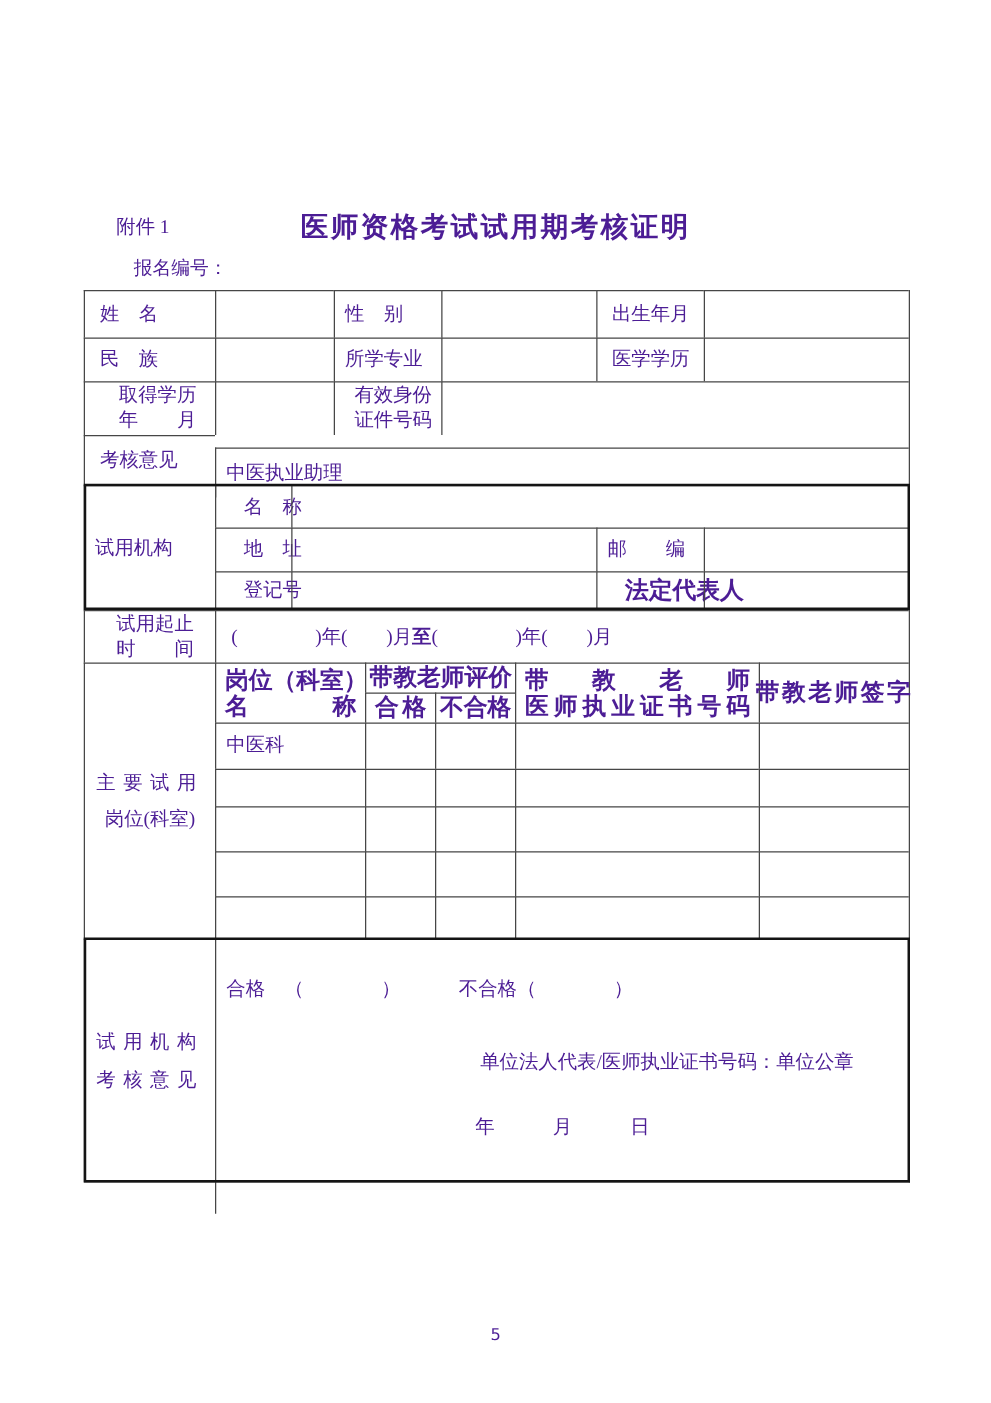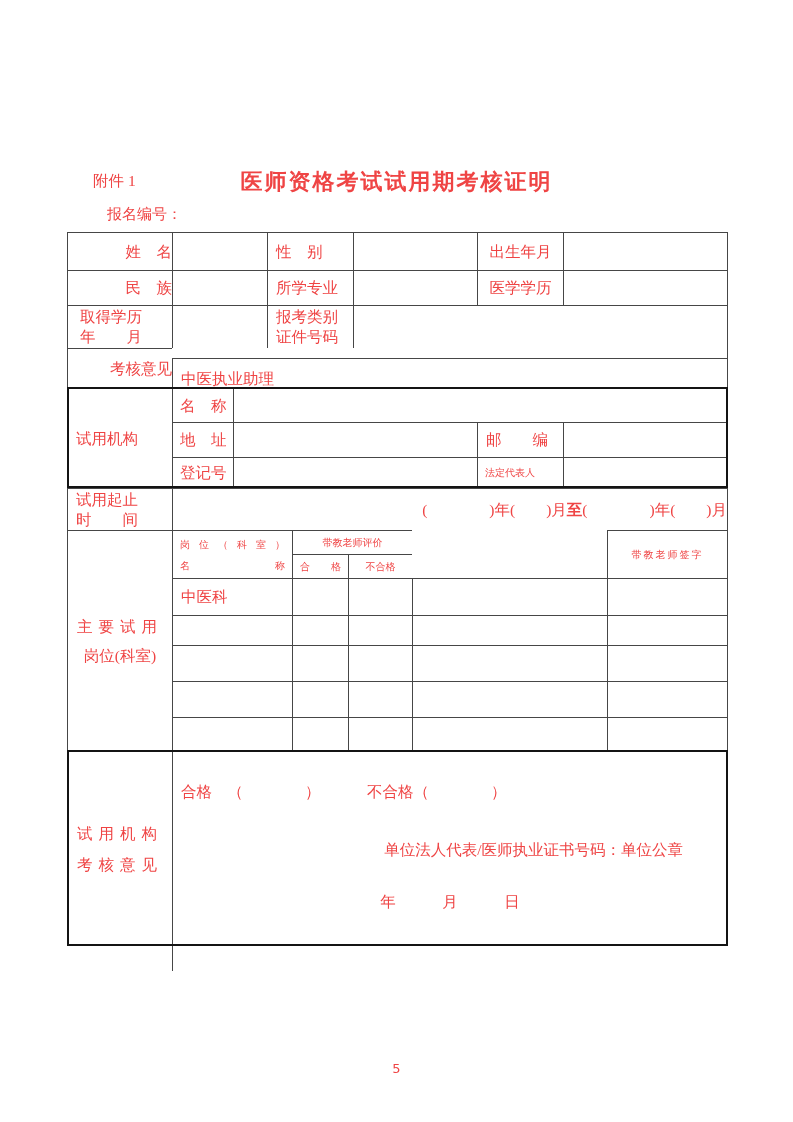--- a/index.html
+++ b/index.html
@@ -1,18 +1,18 @@
 <!DOCTYPE html>
 <html><head>
 <meta charset="utf-8">
 <style>
   html,body { margin:0; padding:0; background:#fff; }
   .page {
     position:relative; width:793px; height:1122px; background:#ffffff;
-    font-family:"Liberation Serif","DejaVu Serif",serif; color:#ef4444;
+    font-family:"Liberation Serif","DejaVu Serif",serif; color:#4c1d95;
     overflow:hidden;
   }
   .attachment { position:absolute; left:93px; top:171px; font-size:15.5px; }
   .doc-title {
     position:absolute; left:0; right:0; top:167px; text-align:center;
     font-family:"DejaVu Sans","Liberation Sans",sans-serif;
     font-weight:bold; font-size:22px; letter-spacing:2px;
   }
   .regno { position:absolute; left:107px; top:205px; font-size:15px; }
   .pageno { position:absolute; left:0; right:0; top:1061px; text-align:center; font-size:13px; font-family:"DejaVu Sans","Liberation Sans",sans-serif; }
@@ -20,27 +20,27 @@
   .tbl {
     position:absolute; left:67px; top:232px; width:660px; height:713px;
     border-right:1px solid #464646; border-bottom:1px solid #464646;
   }
   .c {
     position:absolute; box-sizing:border-box;
     border-left:1px solid #464646; border-top:1px solid #464646;
     display:flex; align-items:center; font-size:15.5px; line-height:20px;
     white-space:nowrap;
   }
-  .pl5  { padding-left:7px; }
+  .pl5  { padding-left:22px; }
   .pl8  { padding-left:8px; }
-  .pl12 { padding-left:12px;justify-content:flex-end; }
+  .pl12 { padding-left:12px; }
   .ctr  { justify-content:center; }
   .colm { flex-direction:column; justify-content:center; }
-  .left { align-items:flex-start; }
-  .f14  { font-size:10px; }
+  .left { align-items:center; }
+  .f14  { font-size:19px;font-weight:bold; }
   .just {
     display:block; width:100%; box-sizing:border-box; padding:0 7px;
     text-align:justify; text-align-last:justify;
   }
   .ls6 { letter-spacing:6px; }
   .ls2 { letter-spacing:2px; }
   .b   { font-weight:bold; }
   .thick {
     position:absolute; box-sizing:border-box;
     border:2px solid #141414; pointer-events:none;
@@ -83,21 +83,21 @@
         <span>医学学历</span>
       </div>
     <div class="c" style="left:496px;top:38px;width:164px;height:35px"></div>
 
     <div class="c colm left pl12" style="left:0;top:73px;width:105px;height:43px">
       <span>取得学历</span>
       <span>年　　月</span>
     </div>
     <div class="c" style="left:105px;top:73px;width:95px;height:43px"></div>
     <div class="c colm left pl8" style="left:200px;top:73px;width:86px;height:43px">
-      <span>报考类别</span>
+      <span>有效身份</span>
       <span>证件号码</span>
     </div>
     <div class="c" style="left:286px;top:73px;width:374px;height:43px"></div>
 
     <div class="c pl12" style="left:0;top:116px;width:105px;height:40px">
         <span>考核意见</span>
       </div>
     <div class="c pl8" style="left:105px;top:126px;width:555px;height:40px">
         <span>中医执业助理</span>
       </div>
@@ -146,20 +146,24 @@
     </div>
     <div class="c ctr f14" style="left:225px;top:298px;width:120px;height:24px">
         <span>带教老师评价</span>
       </div>
     <div class="c f14" style="left:225px;top:322px;width:56px;height:24px">
         <span class="just">合格</span>
       </div>
     <div class="c ctr f14" style="left:281px;top:322px;width:64px;height:24px">
         <span>不合格</span>
       </div>
+    <div class="c colm f14" style="left:345px;top:298px;width:195px;height:48px;line-height:21px">
+      <span class="just">带教老师</span>
+      <span class="just">医师执业证书号码</span>
+    </div>
     <div class="c ctr f14 ls2" style="left:540px;top:298px;width:120px;height:48px">
         <span>带教老师签字</span>
       </div>
 
     <div class="c pl8" style="left:105px;top:346px;width:120px;height:37px">
         <span>中医科</span>
       </div>
     <div class="c" style="left:225px;top:346px;width:56px;height:37px"></div>
     <div class="c" style="left:281px;top:346px;width:64px;height:37px"></div>
     <div class="c" style="left:345px;top:346px;width:195px;height:37px"></div>

